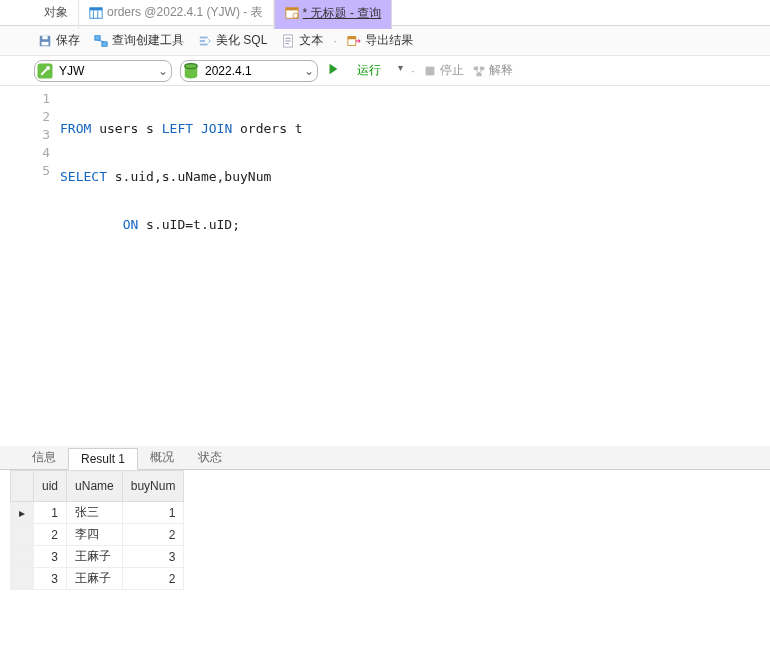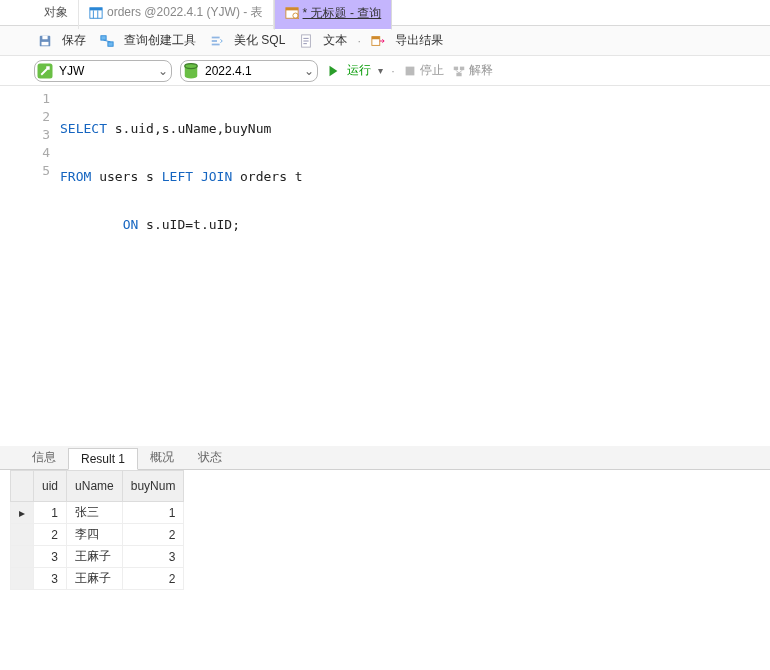--- a/index.html
+++ b/index.html
@@ -5,30 +5,30 @@
 * { margin:0; padding:0; box-sizing:border-box; }
 body { font-family:"Microsoft YaHei",Tahoma,Arial,sans-serif; font-size:12px; color:#333; background:#fff; width:770px; height:670px; overflow:hidden; }
 
 .tabs { display:flex; align-items:center; height:26px; background:#fff; border-bottom:1px solid #d9d9d9; padding-left:34px; }
 .tab { display:flex; align-items:center; gap:4px; padding:16px 10px; height:26px; cursor:pointer; color:#888; border-right:1px solid #e5e5e5; }
 .tab.active { background:#c4b5fd; color:#333; border-top:1px solid #d9d9d9; border-left:1px solid #d9d9d9; border-right:1px solid #d9d9d9; border-bottom:1px solid #fff; margin-bottom:-1px;text-decoration:underline; }
 .tab .ticon { width:14px; height:14px; display:inline-flex; }
 .tab.plain { color:#555; }
 
 .toolbar { display:flex; align-items:center; gap:6px; height:30px; padding:0 34px; border-bottom:1px solid #e5e5e5; background:#fafafa; }
-.tbtn { display:flex; align-items:center; gap:10px; padding:2px 4px; cursor:pointer; color:#333; }
+.tbtn { display:flex; align-items:center; gap:4px; padding:2px 4px; cursor:pointer; color:#333; }
 .tbtn .ic { width:14px; height:14px; display:inline-flex; }
 
 .opts { display:flex; align-items:center; gap:8px; height:30px; padding:0 34px; border-bottom:1px solid #e5e5e5; background:#fff; }
 .combo { display:flex; align-items:center; border:1px solid #b5b5b5; height:22px; background:#fff; border-radius:8px; }
 .combo .cic { width:20px; height:20px; display:inline-flex; align-items:center; justify-content:center; }
 .combo input { border:none; outline:none; font-size:12px; padding:0 4px; width:100px; background:transparent; }
 .combo .dd { width:16px; display:flex; align-items:center; justify-content:center; cursor:pointer; color:#666; }
 .sep { color:#999; }
-.orun { color:#090; display:flex; align-items:center; gap:7px; cursor:pointer;}
+.orun { color:#090; display:flex; align-items:flex-start; gap:17px; cursor:pointer;}
 .orun .ic{width:14px;height:14px;}
 .ostop, .oexplain { display:flex; align-items:center; gap:3px; color:#999;text-align:right; }
 .ostop .ic,.oexplain .ic{width:14px;height:14px;}
 
 .editor { display:flex; height:360px; overflow:auto; background:#fff; padding-left:34px;}
 .gutter { width:22px; text-align:right; color:#aaa; font-family:Consolas,monospace; font-size:13px; padding:4px 6px 0 0; user-select:none; }
 .gutter div { height:18px; line-height:18px; }
 .code { font-family:Consolas,monospace; font-size:13px; padding:4px 0 0 4px; white-space:pre; }
 .code .line { height:18px; line-height:18px; }
 .kw { color:#1565c0; }
@@ -182,22 +182,22 @@
 
 <div class="editor">
   <div class="gutter">
     <div>1</div>
       <div>2</div>
       <div>3</div>
       <div>4</div>
       <div>5</div>
   </div>
   <div class="code">
+    <div class="line"><span class="kw">FROM</span><span class="norm"> users s </span><span class="kw">LEFT JOIN</span><span class="norm"> orders t</span></div>
     <div class="line"><span class="kw">SELECT</span><span class="norm"> s.uid,s.uName,buyNum</span></div>
-    <div class="line"><span class="kw">FROM</span><span class="norm"> users s </span><span class="kw">LEFT JOIN</span><span class="norm"> orders t</span></div>
     <div class="line"><span class="norm">        </span><span class="kw">ON</span><span class="norm"> s.uID=t.uID;</span></div>
     <div class="line"> </div>
     <div class="line"> </div>
   </div>
 </div>
 
 <div class="rtabs">
   <div class="rtab"><span>信息</span></div>
   <div class="rtab active"><span>Result 1</span></div>
   <div class="rtab"><span>概况</span></div>

